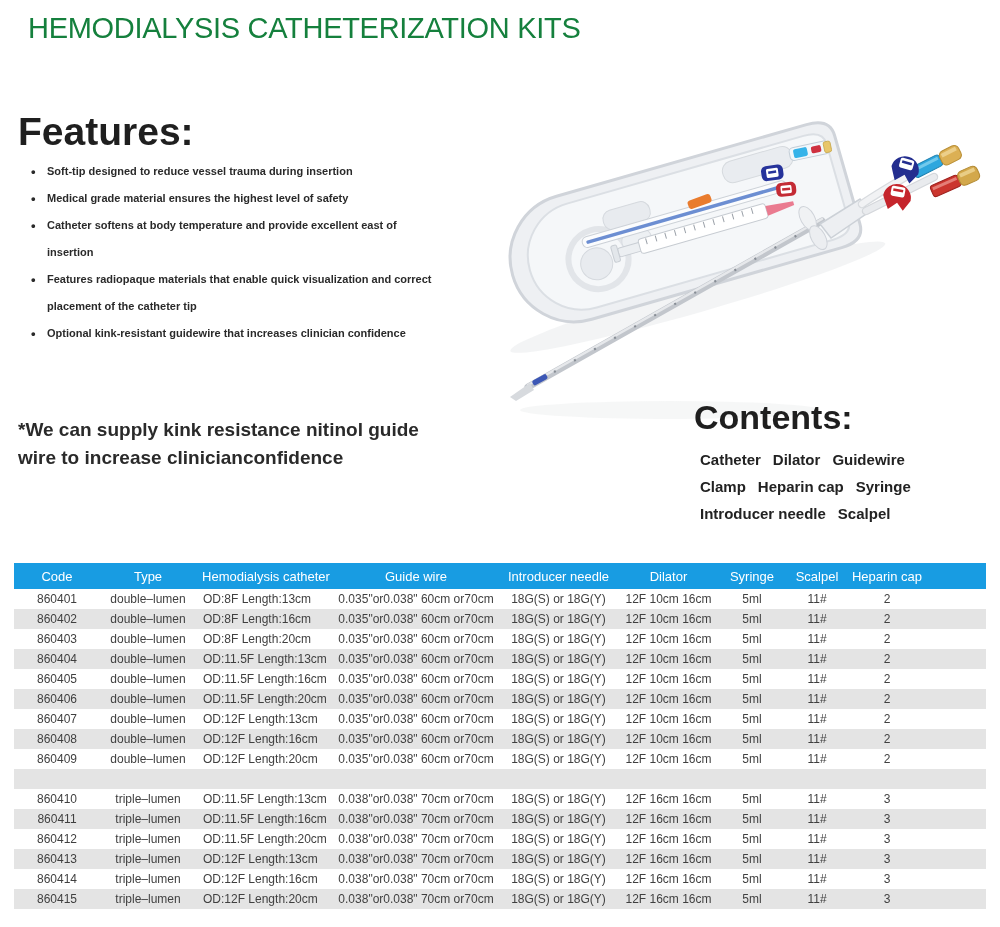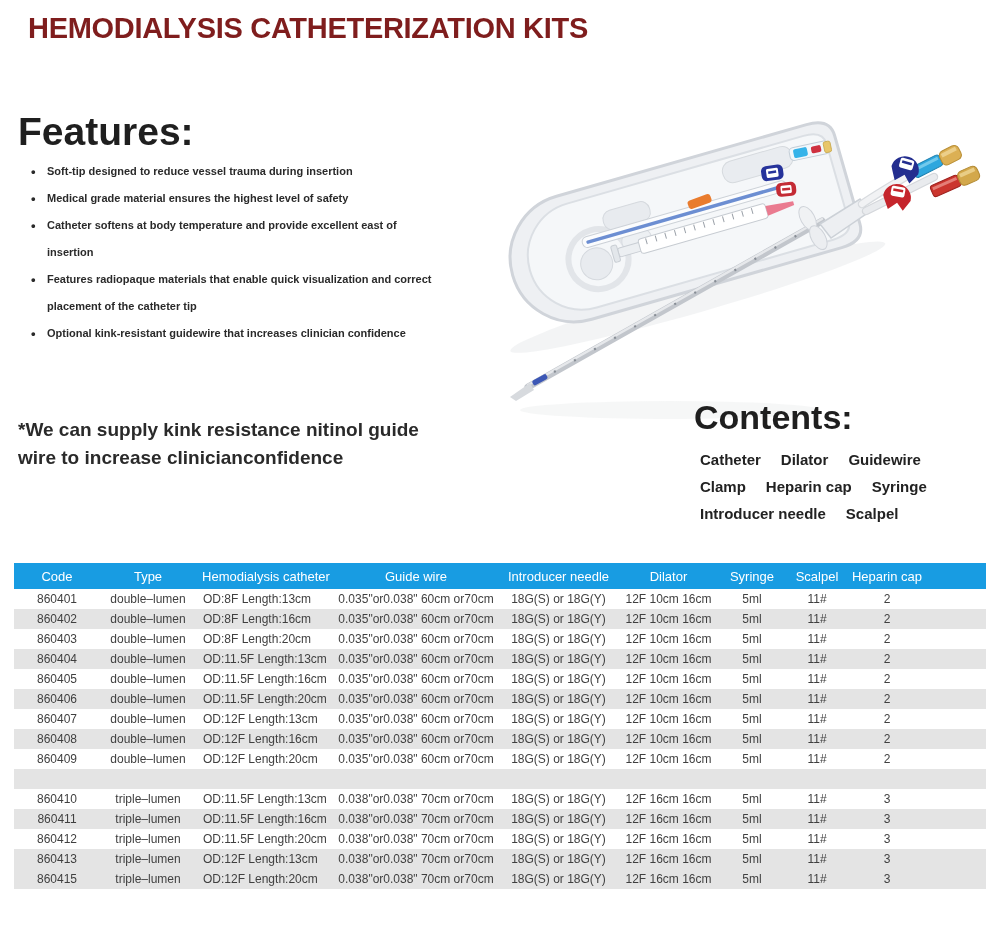--- a/index.html
+++ b/index.html
@@ -3,21 +3,21 @@
 <meta charset="utf-8">
 <style>
   * { box-sizing: border-box; }
   html,body { margin:0; padding:0; background:#ffffff; }
   body { font-family:"Liberation Sans", sans-serif; }
   .page { position:relative; width:1000px; height:927px; background:#ffffff; overflow:hidden; }
 
   
   .page-title {
     position:absolute; left:28px; top:12px; margin:0;
-    font-size:29px; font-weight:bold; color:#7f1d1d; letter-spacing:-0.3px;
+    font-size:29px; font-weight:normal; color:#15803d; letter-spacing:-0.3px;
     white-space:nowrap;
   }
 
   
   .features-heading {
     position:absolute; left:18px; top:110px; margin:0;
     font-size:39px; font-weight:bold; color:#1f1f1f;
   }
   .features-list {
     position:absolute; left:30px; top:158px; width:416px;
@@ -36,21 +36,21 @@
 
   
   .contents-heading {
     position:absolute; left:694px; top:398px; margin:0;
     font-size:34px; font-weight:bold; color:#1f1f1f;
   }
   .contents-list {
     position:absolute; left:700px; top:446px;
     font-size:15px; font-weight:bold; color:#222222; line-height:27px;
   }
-  .contents-line { display:flex; gap:20px; white-space:nowrap; }
+  .contents-line { display:flex; gap:12px; white-space:nowrap; }
 
   
   .photo { position:absolute; left:470px; top:78px; width:530px; height:380px; }
 
   
   table.product-table {
     position:absolute; left:14px; top:563px; width:972px;
     border-collapse:collapse; table-layout:fixed;
   }
   table.product-table th {
@@ -364,20 +364,31 @@
           <td>860413</td>
           <td>triple–lumen</td>
           <td>OD:12F Length:13cm</td>
           <td>0.038"or0.038" 70cm or70cm</td>
           <td>18G(S) or 18G(Y)</td>
           <td>12F 16cm 16cm</td>
           <td>5ml</td>
           <td>11#</td>
           <td>3</td>
         </tr>
+        <tr>
+          <td>860414</td>
+          <td>triple–lumen</td>
+          <td>OD:12F Length:16cm</td>
+          <td>0.038"or0.038" 70cm or70cm</td>
+          <td>18G(S) or 18G(Y)</td>
+          <td>12F 16cm 16cm</td>
+          <td>5ml</td>
+          <td>11#</td>
+          <td>3</td>
+        </tr>
         <tr class="alt">
           <td>860415</td>
           <td>triple–lumen</td>
           <td>OD:12F Length:20cm</td>
           <td>0.038"or0.038" 70cm or70cm</td>
           <td>18G(S) or 18G(Y)</td>
           <td>12F 16cm 16cm</td>
           <td>5ml</td>
           <td>11#</td>
           <td>3</td>

